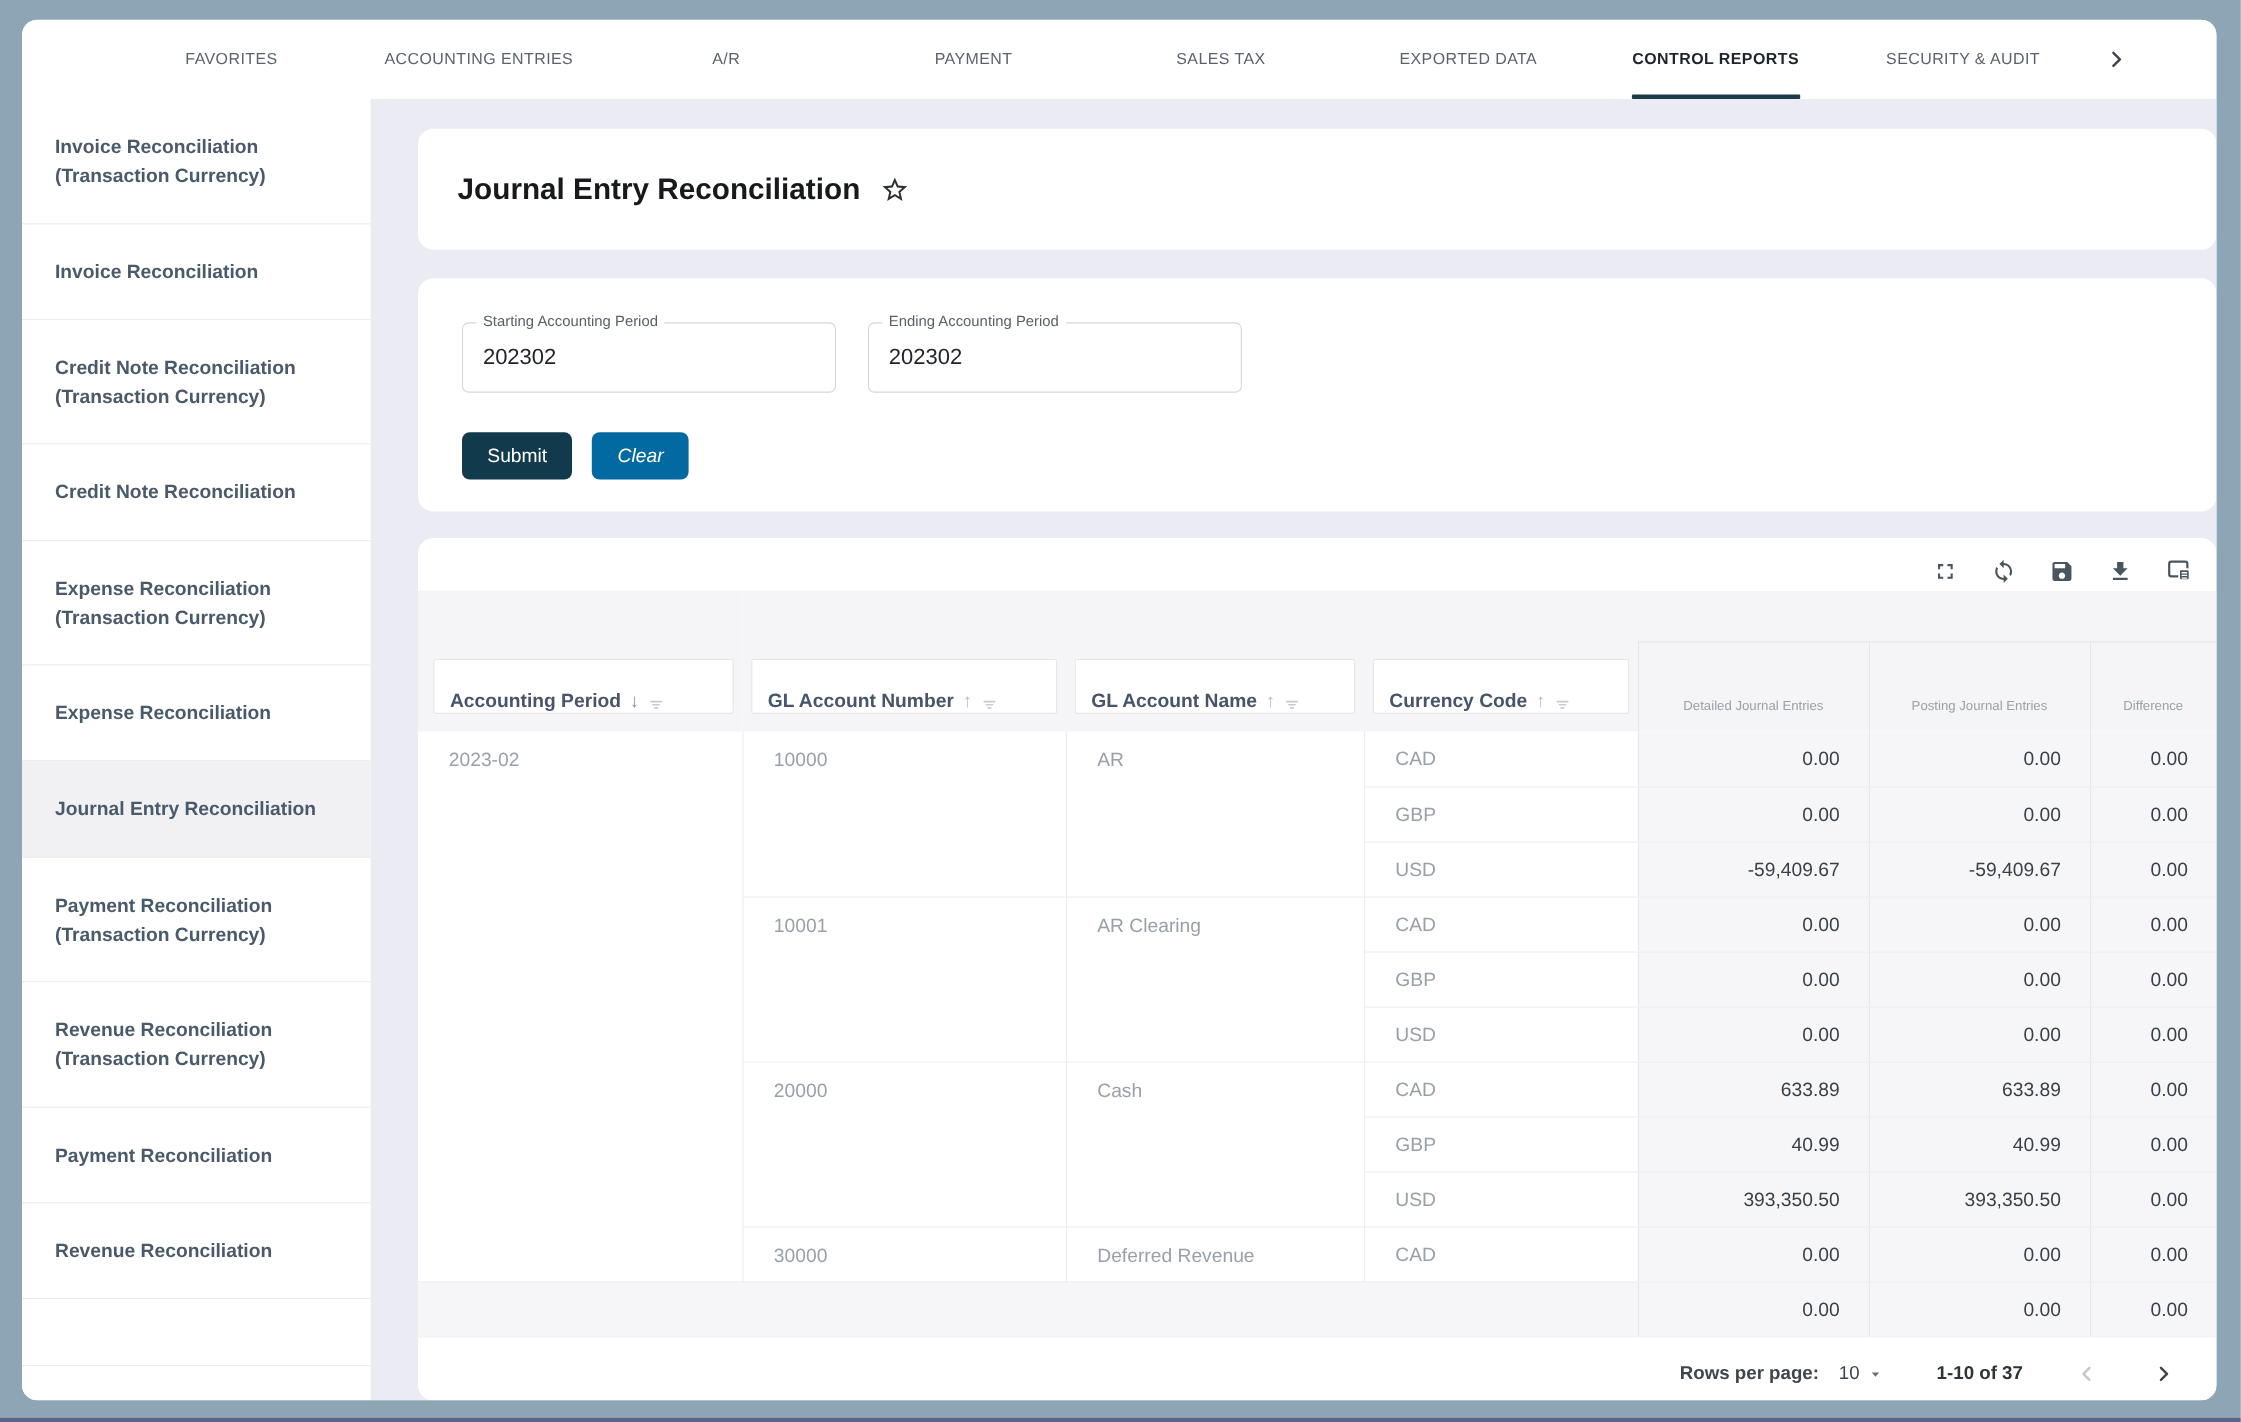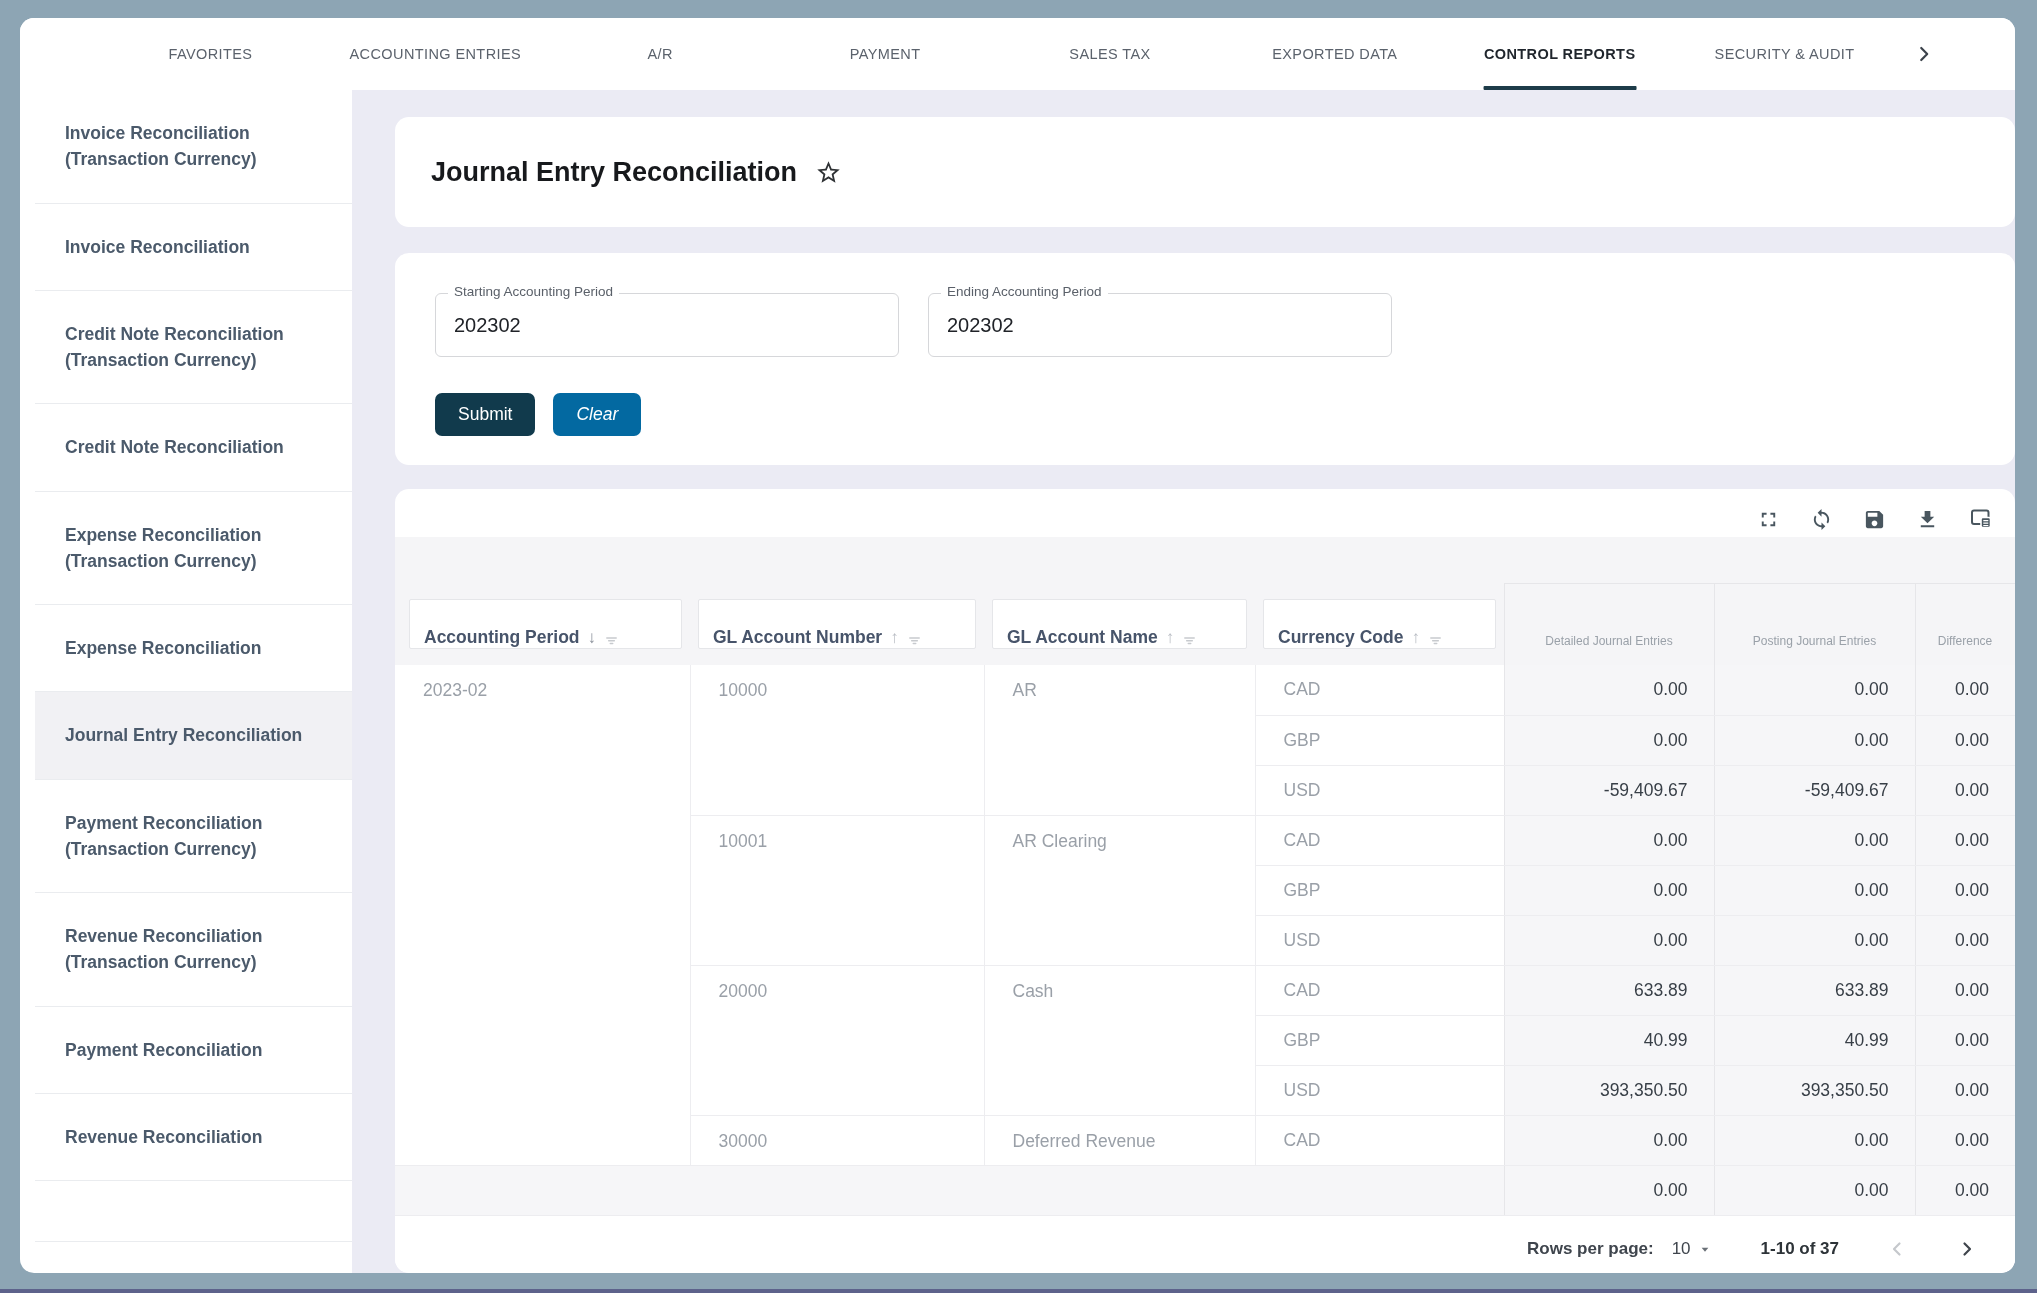--- a/index.html
+++ b/index.html
@@ -13,39 +13,39 @@
   
   .tabbar { height:72px; flex:0 0 72px; background:#fff; display:flex; align-items:stretch; padding:0 64px 0 78px; }
   .tab { flex:1 1 0; display:flex; align-items:center; justify-content:center; position:relative;
          font-size:14.5px; letter-spacing:.4px; font-weight:500; color:#5b626c; cursor:pointer; white-space:nowrap; }
   .tab.active { color:#1f252c; font-weight:700; }
   .tab.active::after { content:""; position:absolute; bottom:0; left:50%; transform:translateX(-50%);
                        width:68%; height:4px; background:#1d3c49; border-radius:1px; }
   .tab-more { flex:0 0 54px; display:flex; align-items:center; justify-content:center; color:#3c434b; cursor:pointer; }
 
   
-  .main { flex:1; display:flex; min-height:0;padding-left:15px; }
+  .main { flex:1; display:flex; min-height:0; }
   .sidebar { width:317px; flex:0 0 317px; background:#fff; overflow:hidden; }
   .side-item { padding:30px 30px; font-size:17.5px; font-weight:600; line-height:1.5; color:#4b5a6b;
                border-bottom:1px solid #eaecef; cursor:pointer; }
   .side-item.active { background:#f1f1f4; }
   .side-item.empty { height:60px; }
 
   .content { flex:1; background:#ebebf4; padding:27px 0 0 43px; overflow:hidden; display:flex; flex-direction:column; }
   .card { background:#fff; border-radius:14px; }
 
   
   .title-card { height:110px; display:flex; align-items:center; padding:0 36px; flex:0 0 auto; }
   .page-title { font-size:27px; font-weight:700; color:#17191c; }
   .fav-star { margin-left:18px; display:flex; align-items:center; cursor:pointer; color:#2f3235; }
 
   
   .filter-card { margin-top:26px; height:212px; padding:40px 40px 0 40px; flex:0 0 auto; }
   .filter-row { display:flex; gap:29px; }
-  .ofield { position:relative; width:464px; height:64px; border:1.5px solid #d6d7da; border-radius:6px;
+  .ofield { position:relative; width:340px; height:64px; border:1.5px solid #d6d7da; border-radius:6px;
             background:#fff; display:flex; }
   .ofield label { position:absolute; top:-10px; left:12px; background:#fff; padding:0 6px;
                   font-size:13.5px; color:#5a6069; }
   .ofield input { border:none; outline:none; width:100%; font-family:"Liberation Sans",sans-serif;
                   font-size:20px; color:#202328; padding:0 18px; background:transparent; }
   .btn-row { margin-top:36px; display:flex; gap:18px; }
   .btn { border:none; border-radius:7px; color:#fff; font-family:"Liberation Sans",sans-serif;
          font-size:17.5px; font-weight:500; padding:11px 23px; cursor:pointer; }
   .btn-submit { background:#113a4c; }
   .btn-clear  { background:#0369a1;font-style:italic; }

